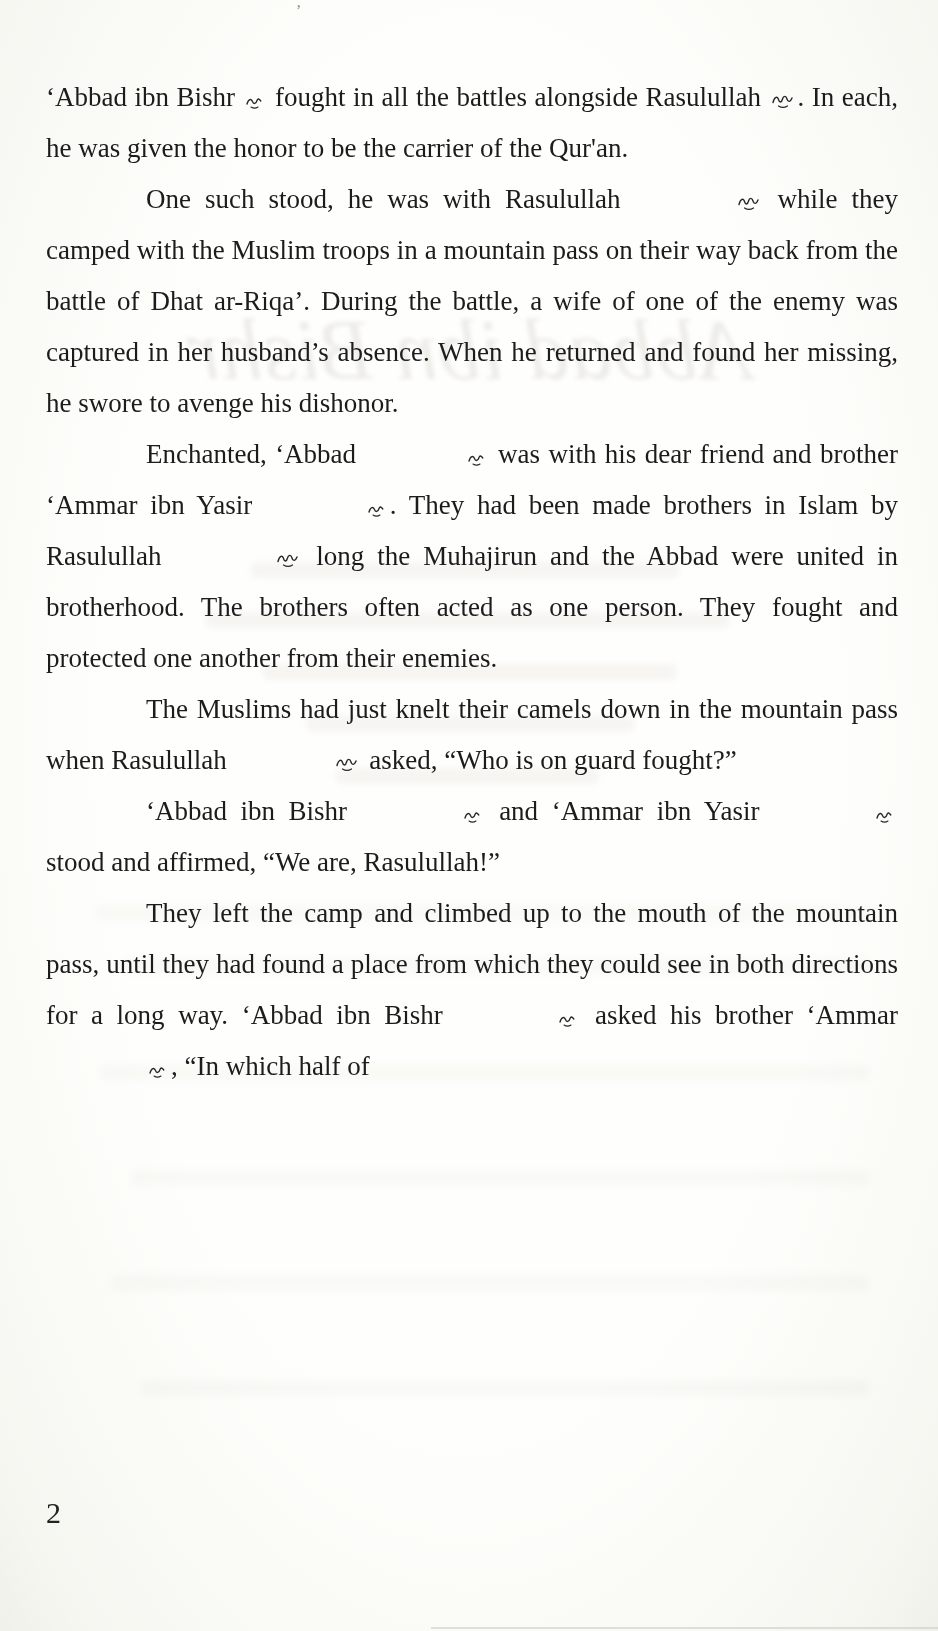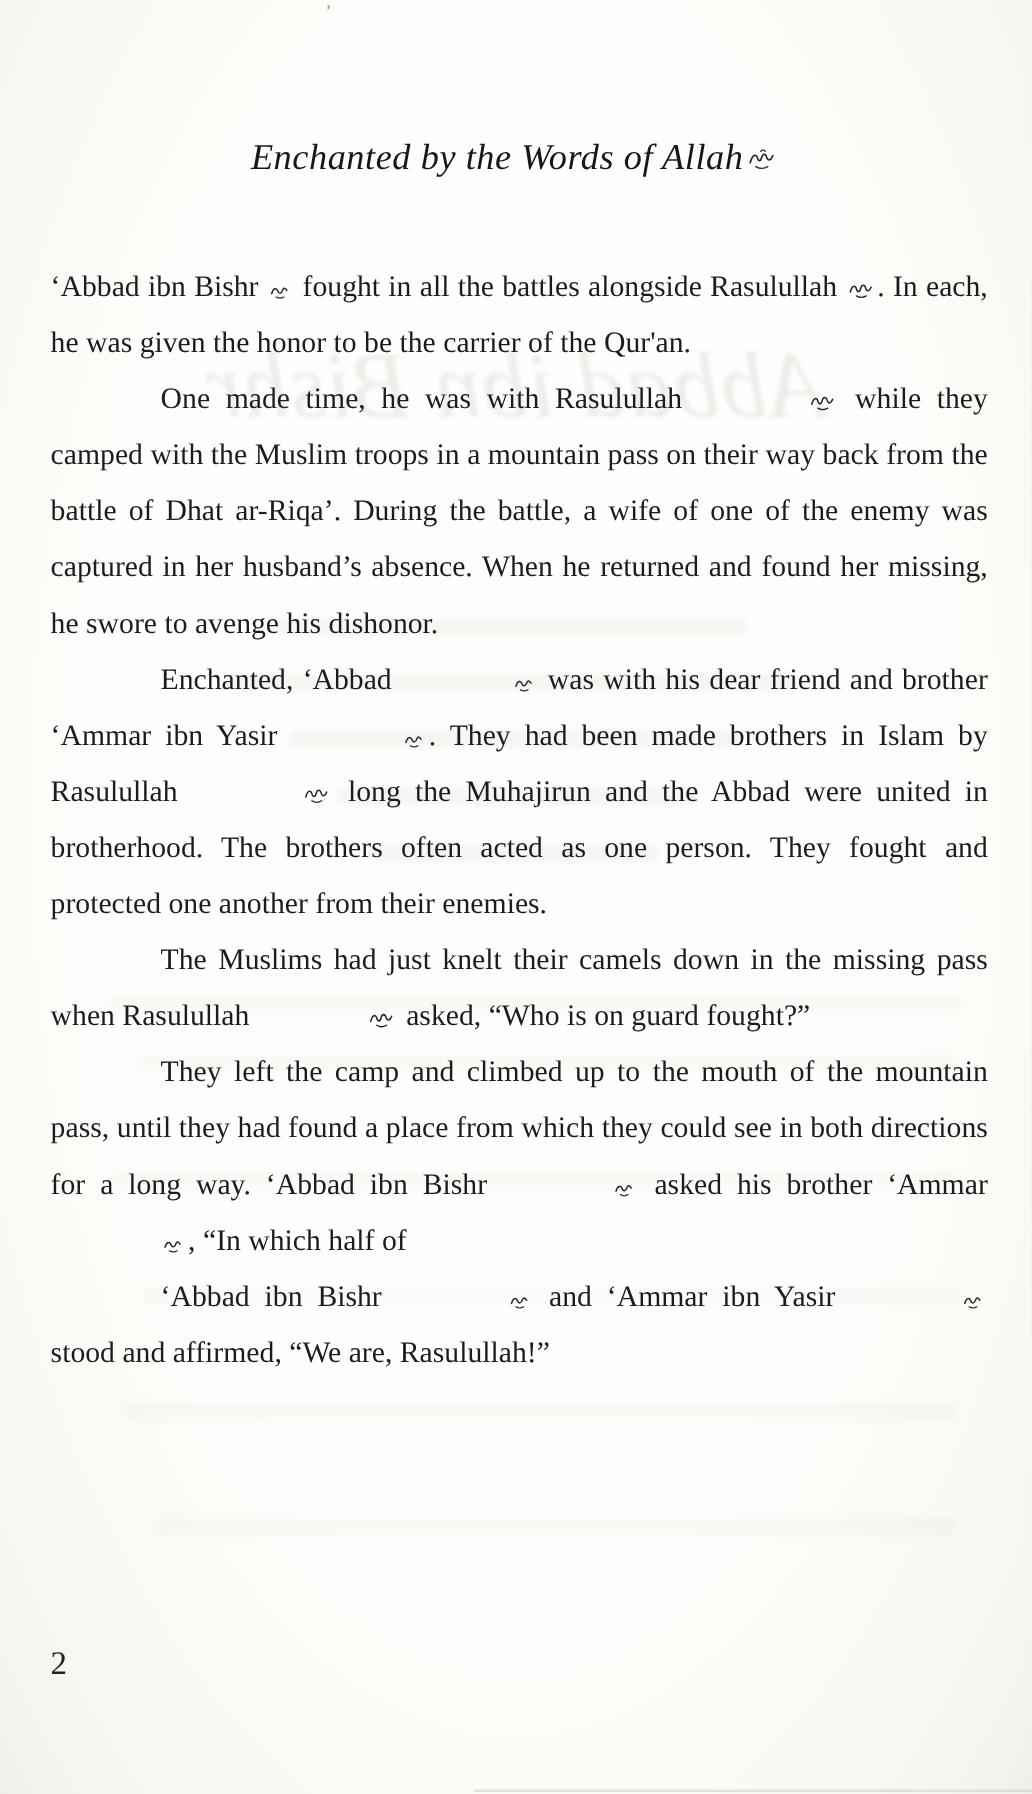--- a/index.html
+++ b/index.html
@@ -77,66 +77,61 @@
     <div class="gbar" style="top:768px;left:335px;width:265px;"></div>
     <div class="gbar faint" style="top:905px;left:95px;width:780px;"></div>
     <div class="gbar faint" style="top:958px;left:120px;width:750px;"></div>
     <div class="gbar faint" style="top:1065px;left:100px;width:770px;"></div>
     <div class="gbar faint" style="top:1170px;left:130px;width:740px;"></div>
     <div class="gbar faint" style="top:1275px;left:110px;width:760px;"></div>
     <div class="gbar faint" style="top:1380px;left:140px;width:730px;"></div>
   </div>
 
   <div class="content">
-    <h1 class="title"><span>Enchanted by the Words of Allah</span><span class="hon hon-title"><svg width="28" height="22" viewBox="0 0 28 22" fill="none" xmlns="http://www.w3.org/2000/svg">
-            <path d="M2 14 C4 6.5 7.5 5.5 8.5 9.5 C9.5 13 11.5 13 12.5 9 C13.5 5.5 16 5.5 17 9 C18 12.5 21 12 22.5 7.5" stroke="#2a2a2a" stroke-width="1.5" stroke-linecap="round"></path>
-            <path d="M7 17.5 q5.5 3.2 11 0" stroke="#2a2a2a" stroke-width="1.2" stroke-linecap="round"></path>
-            <path d="M11.5 3.5 q2.2 -2 4.2 0" stroke="#2a2a2a" stroke-width="1.1" stroke-linecap="round"></path>
-          </svg></span></h1>
 
     <div class="body">
         <p class="para"><span>‘Abbad ibn Bishr </span><span class="hon"><svg width="21" height="17" viewBox="0 0 21 17" fill="none" xmlns="http://www.w3.org/2000/svg">
               <path d="M2 11 C3.5 5.5 6.5 5.5 7.5 8.5 C8.5 11.5 11 11 12 7.5 q1.2 -3.2 3.8 0.5" stroke="#262626" stroke-width="1.35" stroke-linecap="round"></path>
               <path d="M6 14 q3.5 2.2 7 0" stroke="#262626" stroke-width="1.1" stroke-linecap="round"></path>
             </svg></span><span> fought in all the battles alongside Rasulullah </span><span class="hon"><svg width="25" height="19" viewBox="0 0 25 19" fill="none" xmlns="http://www.w3.org/2000/svg">
               <path d="M2 11.5 C3.5 5.5 6.5 5 7.5 8.5 C8.5 12 10.5 12 11.5 8 C12.5 4.5 15 4.5 16 8 C17 11.5 19.5 11 21 7" stroke="#262626" stroke-width="1.4" stroke-linecap="round"></path>
               <path d="M7.5 15 q4.5 2.8 9 0" stroke="#262626" stroke-width="1.2" stroke-linecap="round"></path>
             </svg></span><span>. In each, he was given the honor to be the carrier of the Qur'an.</span></p>
-        <p class="para indent"><span>One made time, he was with Rasulullah </span><span class="hon"><svg width="25" height="19" viewBox="0 0 25 19" fill="none" xmlns="http://www.w3.org/2000/svg">
+        <p class="para indent"><span>One such stood, he was with Rasulullah </span><span class="hon"><svg width="25" height="19" viewBox="0 0 25 19" fill="none" xmlns="http://www.w3.org/2000/svg">
               <path d="M2 11.5 C3.5 5.5 6.5 5 7.5 8.5 C8.5 12 10.5 12 11.5 8 C12.5 4.5 15 4.5 16 8 C17 11.5 19.5 11 21 7" stroke="#262626" stroke-width="1.4" stroke-linecap="round"></path>
               <path d="M7.5 15 q4.5 2.8 9 0" stroke="#262626" stroke-width="1.2" stroke-linecap="round"></path>
             </svg></span><span> while they camped with the Muslim troops in a mountain pass on their way back from the battle of Dhat ar-Riqa’. During the battle, a wife of one of the enemy was captured in her husband’s absence. When he returned and found her missing, he swore to avenge his dishonor.</span></p>
         <p class="para indent"><span>Enchanted, ‘Abbad </span><span class="hon"><svg width="21" height="17" viewBox="0 0 21 17" fill="none" xmlns="http://www.w3.org/2000/svg">
               <path d="M2 11 C3.5 5.5 6.5 5.5 7.5 8.5 C8.5 11.5 11 11 12 7.5 q1.2 -3.2 3.8 0.5" stroke="#262626" stroke-width="1.35" stroke-linecap="round"></path>
               <path d="M6 14 q3.5 2.2 7 0" stroke="#262626" stroke-width="1.1" stroke-linecap="round"></path>
             </svg></span><span> was with his dear friend and brother ‘Ammar ibn Yasir </span><span class="hon"><svg width="21" height="17" viewBox="0 0 21 17" fill="none" xmlns="http://www.w3.org/2000/svg">
               <path d="M2 11 C3.5 5.5 6.5 5.5 7.5 8.5 C8.5 11.5 11 11 12 7.5 q1.2 -3.2 3.8 0.5" stroke="#262626" stroke-width="1.35" stroke-linecap="round"></path>
               <path d="M6 14 q3.5 2.2 7 0" stroke="#262626" stroke-width="1.1" stroke-linecap="round"></path>
             </svg></span><span>. They had been made brothers in Islam by Rasulullah </span><span class="hon"><svg width="25" height="19" viewBox="0 0 25 19" fill="none" xmlns="http://www.w3.org/2000/svg">
               <path d="M2 11.5 C3.5 5.5 6.5 5 7.5 8.5 C8.5 12 10.5 12 11.5 8 C12.5 4.5 15 4.5 16 8 C17 11.5 19.5 11 21 7" stroke="#262626" stroke-width="1.4" stroke-linecap="round"></path>
               <path d="M7.5 15 q4.5 2.8 9 0" stroke="#262626" stroke-width="1.2" stroke-linecap="round"></path>
             </svg></span><span> long the </span><span class="it">Muhajirun</span><span> and the </span><span class="it">Abbad</span><span> were united in brotherhood.  The brothers often acted as one person. They fought and protected one another from their enemies.</span></p>
-        <p class="para indent"><span>The Muslims had just knelt their camels down in the missing pass when Rasulullah </span><span class="hon"><svg width="25" height="19" viewBox="0 0 25 19" fill="none" xmlns="http://www.w3.org/2000/svg">
+        <p class="para indent"><span>The Muslims had just knelt their camels down in the mountain pass when Rasulullah </span><span class="hon"><svg width="25" height="19" viewBox="0 0 25 19" fill="none" xmlns="http://www.w3.org/2000/svg">
               <path d="M2 11.5 C3.5 5.5 6.5 5 7.5 8.5 C8.5 12 10.5 12 11.5 8 C12.5 4.5 15 4.5 16 8 C17 11.5 19.5 11 21 7" stroke="#262626" stroke-width="1.4" stroke-linecap="round"></path>
               <path d="M7.5 15 q4.5 2.8 9 0" stroke="#262626" stroke-width="1.2" stroke-linecap="round"></path>
             </svg></span><span> asked, “Who is on guard fought?”</span></p>
+        <p class="para indent"><span>‘Abbad ibn Bishr </span><span class="hon"><svg width="21" height="17" viewBox="0 0 21 17" fill="none" xmlns="http://www.w3.org/2000/svg">
+              <path d="M2 11 C3.5 5.5 6.5 5.5 7.5 8.5 C8.5 11.5 11 11 12 7.5 q1.2 -3.2 3.8 0.5" stroke="#262626" stroke-width="1.35" stroke-linecap="round"></path>
+              <path d="M6 14 q3.5 2.2 7 0" stroke="#262626" stroke-width="1.1" stroke-linecap="round"></path>
+            </svg></span><span> and ‘Ammar ibn Yasir </span><span class="hon"><svg width="21" height="17" viewBox="0 0 21 17" fill="none" xmlns="http://www.w3.org/2000/svg">
+              <path d="M2 11 C3.5 5.5 6.5 5.5 7.5 8.5 C8.5 11.5 11 11 12 7.5 q1.2 -3.2 3.8 0.5" stroke="#262626" stroke-width="1.35" stroke-linecap="round"></path>
+              <path d="M6 14 q3.5 2.2 7 0" stroke="#262626" stroke-width="1.1" stroke-linecap="round"></path>
+            </svg></span><span> stood and affirmed, “We are, Rasulullah!”</span></p>
         <p class="para indent"><span>They left the camp and climbed up to the mouth of the mountain pass, until they had found a place from which they could see in both directions for a long way. ‘Abbad ibn Bishr </span><span class="hon"><svg width="21" height="17" viewBox="0 0 21 17" fill="none" xmlns="http://www.w3.org/2000/svg">
               <path d="M2 11 C3.5 5.5 6.5 5.5 7.5 8.5 C8.5 11.5 11 11 12 7.5 q1.2 -3.2 3.8 0.5" stroke="#262626" stroke-width="1.35" stroke-linecap="round"></path>
               <path d="M6 14 q3.5 2.2 7 0" stroke="#262626" stroke-width="1.1" stroke-linecap="round"></path>
             </svg></span><span> asked his brother ‘Ammar </span><span class="hon"><svg width="21" height="17" viewBox="0 0 21 17" fill="none" xmlns="http://www.w3.org/2000/svg">
               <path d="M2 11 C3.5 5.5 6.5 5.5 7.5 8.5 C8.5 11.5 11 11 12 7.5 q1.2 -3.2 3.8 0.5" stroke="#262626" stroke-width="1.35" stroke-linecap="round"></path>
               <path d="M6 14 q3.5 2.2 7 0" stroke="#262626" stroke-width="1.1" stroke-linecap="round"></path>
             </svg></span><span>, “In which half of</span></p>
-        <p class="para indent"><span>‘Abbad ibn Bishr </span><span class="hon"><svg width="21" height="17" viewBox="0 0 21 17" fill="none" xmlns="http://www.w3.org/2000/svg">
-              <path d="M2 11 C3.5 5.5 6.5 5.5 7.5 8.5 C8.5 11.5 11 11 12 7.5 q1.2 -3.2 3.8 0.5" stroke="#262626" stroke-width="1.35" stroke-linecap="round"></path>
-              <path d="M6 14 q3.5 2.2 7 0" stroke="#262626" stroke-width="1.1" stroke-linecap="round"></path>
-            </svg></span><span> and ‘Ammar ibn Yasir </span><span class="hon"><svg width="21" height="17" viewBox="0 0 21 17" fill="none" xmlns="http://www.w3.org/2000/svg">
-              <path d="M2 11 C3.5 5.5 6.5 5.5 7.5 8.5 C8.5 11.5 11 11 12 7.5 q1.2 -3.2 3.8 0.5" stroke="#262626" stroke-width="1.35" stroke-linecap="round"></path>
-              <path d="M6 14 q3.5 2.2 7 0" stroke="#262626" stroke-width="1.1" stroke-linecap="round"></path>
-            </svg></span><span> stood and affirmed, “We are, Rasulullah!”</span></p>
       </div>
   </div>
 
   <div class="pagenum">2</div>
 
   <span class="artifact-top">’</span>
   <div class="artifact-bottom"></div>
 
 </div>
 

